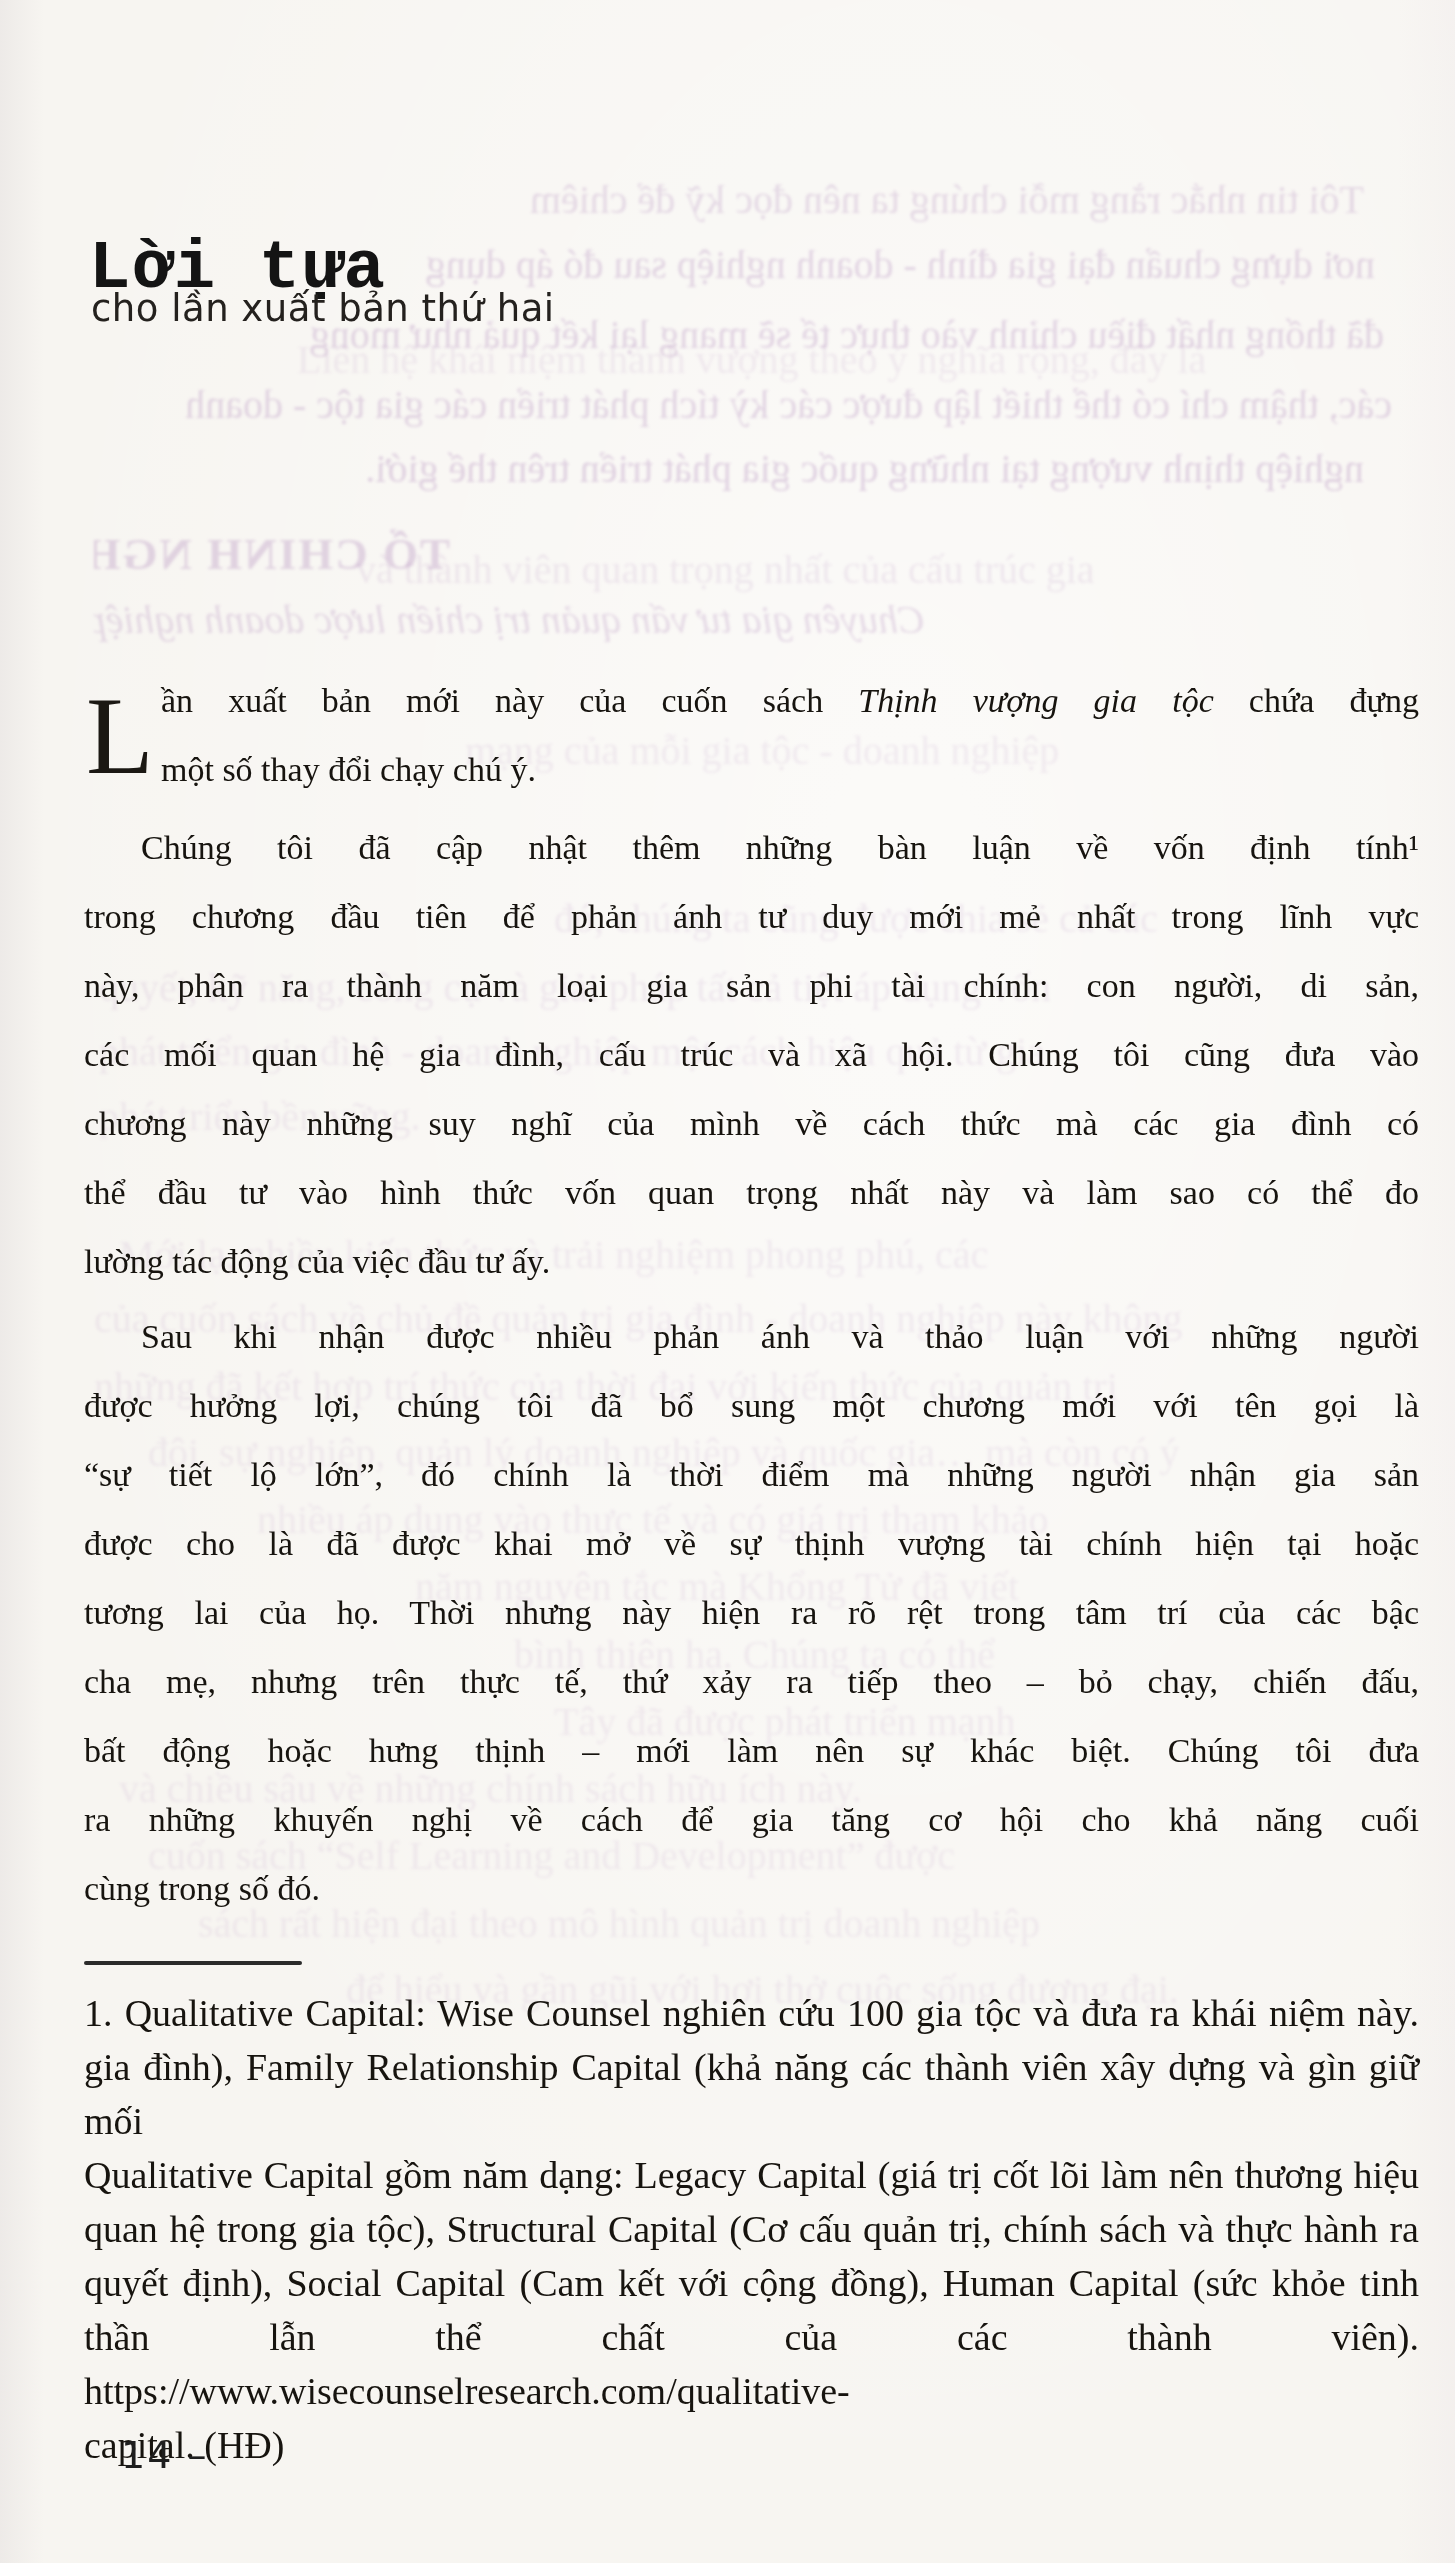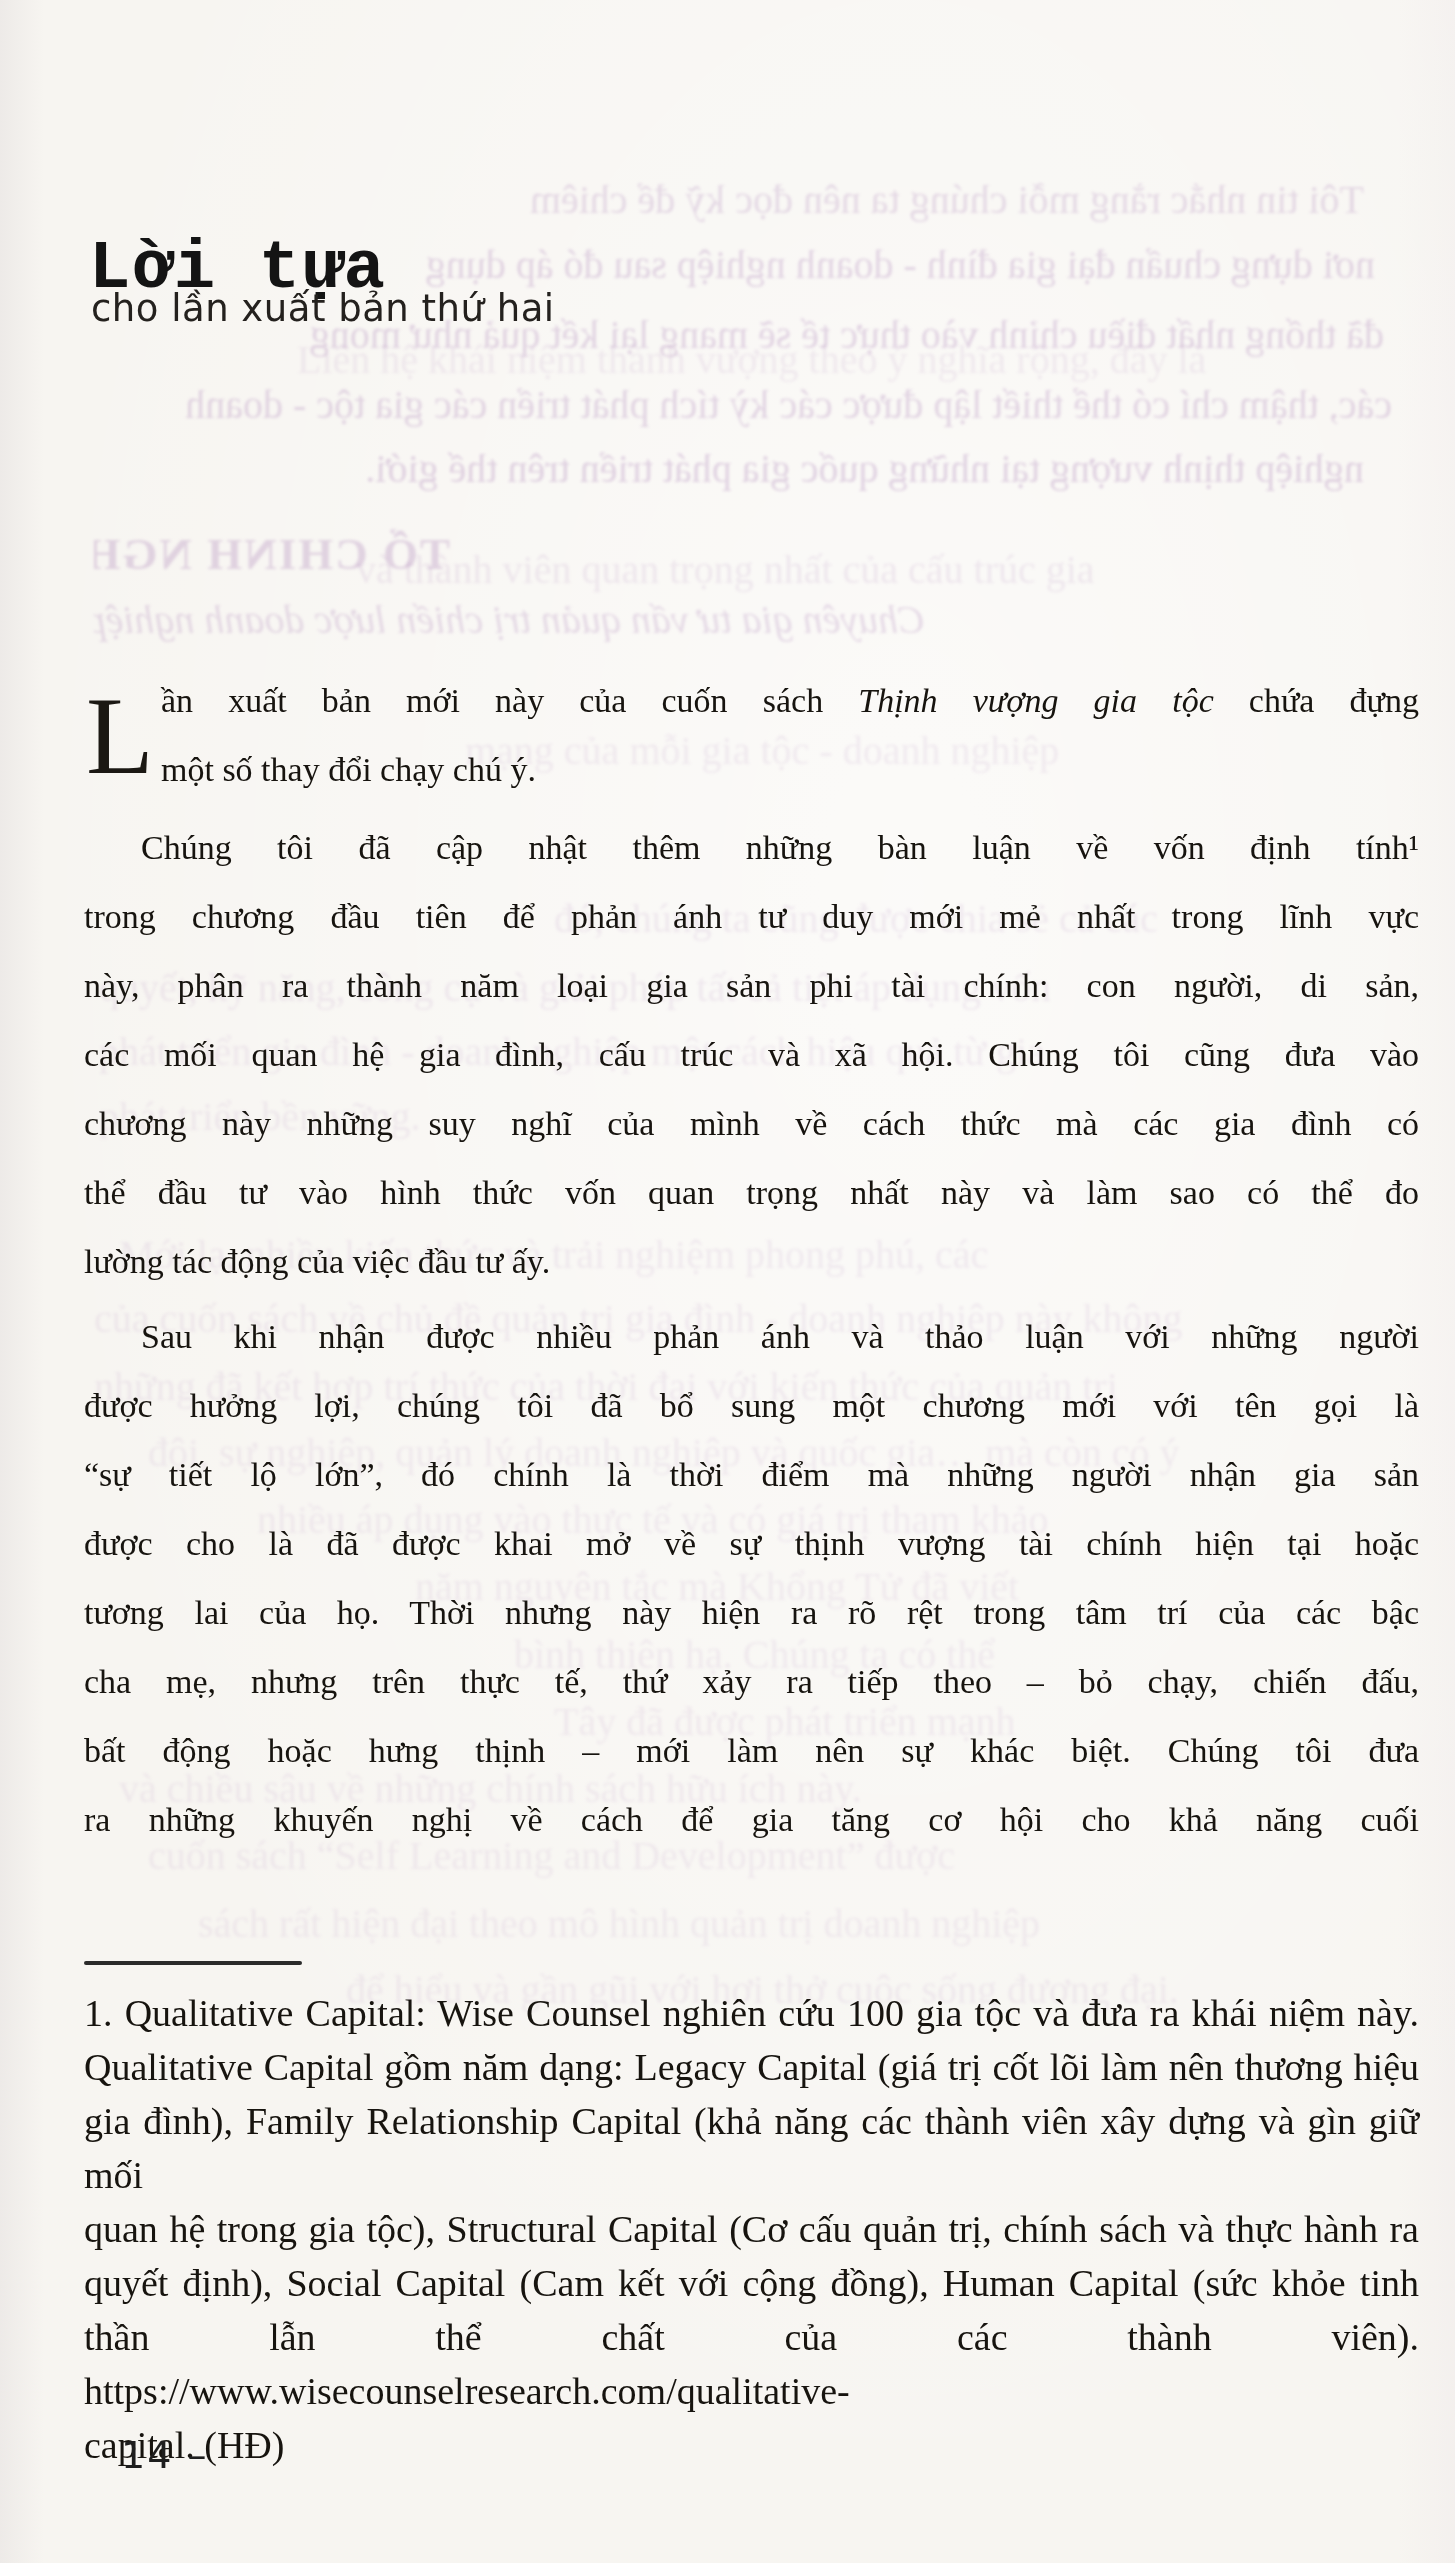--- a/index.html
+++ b/index.html
@@ -136,28 +136,29 @@
 
     <div class="para p3">
       <span class="jline ind">Sau khi nhận được nhiều phản ánh và thảo luận với những người</span>
       <span class="jline">được hưởng lợi, chúng tôi đã bổ sung một chương mới với tên gọi là</span>
       <span class="jline">“sự tiết lộ lớn”, đó chính là thời điểm mà những người nhận gia sản</span>
       <span class="jline">được cho là đã được khai mở về sự thịnh vượng tài chính hiện tại hoặc</span>
       <span class="jline">tương lai của họ. Thời nhưng này hiện ra rõ rệt trong tâm trí của các bậc</span>
       <span class="jline">cha mẹ, nhưng trên thực tế, thứ xảy ra tiếp theo – bỏ chạy, chiến đấu,</span>
       <span class="jline">bất động hoặc hưng thịnh – mới làm nên sự khác biệt. Chúng tôi đưa</span>
       <span class="jline">ra những khuyến nghị về cách để gia tăng cơ hội cho khả năng cuối</span>
+      <span class="jline last">cùng trong số đó.</span>
     </div>
 
     <div class="fnrule"></div>
 
     <div class="footnote">
       <span class="jline">1. Qualitative Capital: Wise Counsel nghiên cứu 100 gia tộc và đưa ra khái niệm này.</span>
+      <span class="jline">gia đình), Family Relationship Capital (khả năng các thành viên xây dựng và gìn giữ mối</span>
       <span class="jline">Qualitative Capital gồm năm dạng: Legacy Capital (giá trị cốt lõi làm nên thương hiệu</span>
-      <span class="jline">gia đình), Family Relationship Capital (khả năng các thành viên xây dựng và gìn giữ mối</span>
       <span class="jline">quan hệ trong gia tộc), Structural Capital (Cơ cấu quản trị, chính sách và thực hành ra</span>
       <span class="jline">quyết định), Social Capital (Cam kết với cộng đồng), Human Capital (sức khỏe tinh</span>
       <span class="jline">thần lẫn thể chất của các thành viên). https://www.wisecounselresearch.com/qualitative-</span>
       <span class="jline last">capital. (HĐ)</span>
     </div>
 
     <div class="pagenum">14 –</div>
 
   </div>
 </div>

